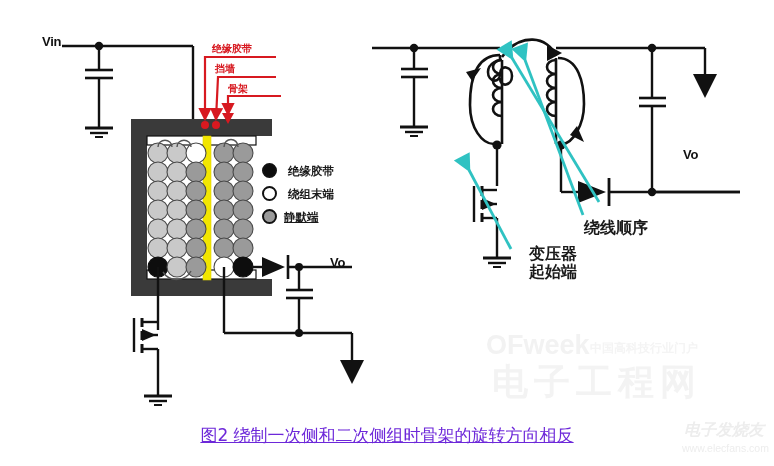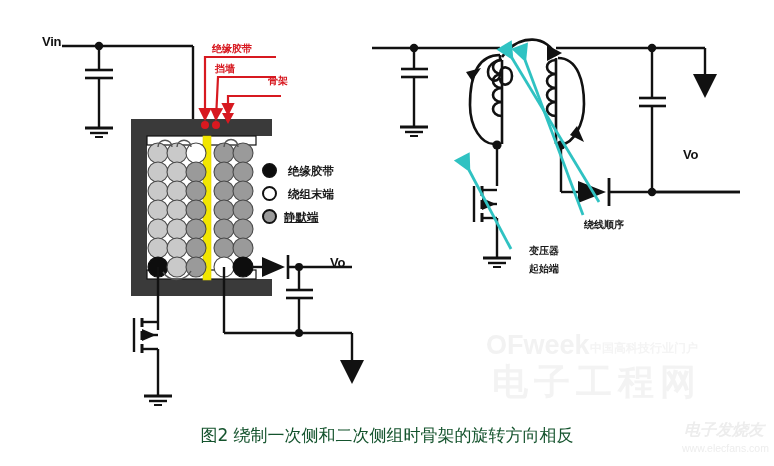--- a/index.html
+++ b/index.html
@@ -45,31 +45,32 @@
   }
   .lbl-legend {
     color: #1a1a1a;
     font-weight: bold;
     font-size: 11.5px;
     font-family: "DejaVu Sans", "Liberation Sans", sans-serif;
   }
   .lbl-cyan-note {
     color: #1a1a1a;
     font-weight: bold;
-    font-size: 10px;
+    font-size: 16px;
     font-family: "DejaVu Sans", "Liberation Sans", sans-serif;
   }
   .caption {
     position: absolute;
     left: 0; top: 424px;
     width: 774px;
     text-align: center;
     font-size: 17px;
-    color: #14532d;
+    color: #6d28d9;
     font-family: "DejaVu Sans", "Liberation Sans", sans-serif;
+    text-decoration: underline;
   }
   
   .wm-ofweek {
     position: absolute;
     left: 486px; top: 330px;
     font-size: 27px;
     font-weight: bold;
     color: #f2f2f2;
     letter-spacing: 0px;
     font-family: "Liberation Sans", sans-serif;
@@ -379,21 +380,21 @@
       <line x1="599" y1="202" x2="512" y2="58" marker-end="url(#ahc)"></line>
       <line x1="511" y1="249" x2="469" y2="170" marker-end="url(#ahc)"></line>
     </g>
   </svg>
 
   <div class="txt lbl-vin" style="left:42px; top:35px;">Vin</div>
   <div class="txt lbl-vo" style="left:330px; top:256px;">Vo</div>
 
   <div class="txt lbl-red" style="left:212px; top:44px;">绝缘胶带</div>
   <div class="txt lbl-red" style="left:215px; top:64px;">挡墙</div>
-  <div class="txt lbl-red" style="left:228px; top:76px;margin-left:40px;">骨架</div>
+  <div class="txt lbl-red" style="left:228px; top:84px;">骨架</div>
 
   <div class="legend-swatch" style="left:262px; top:163px; background:#0d0d0d;"></div>
   <div class="txt lbl-legend" style="left:288px; top:166px;">绝缘胶带</div>
 
   <div class="legend-swatch" style="left:262px; top:186px; background:#ffffff;"></div>
   <div class="txt lbl-legend" style="left:288px; top:189px;">绕组末端</div>
 
   <div class="legend-swatch" style="left:262px; top:209px; background:#9a9a9a;"></div>
   <div class="txt lbl-legend" style="left:284px; top:212px;text-decoration:underline;">静默端</div>
 

